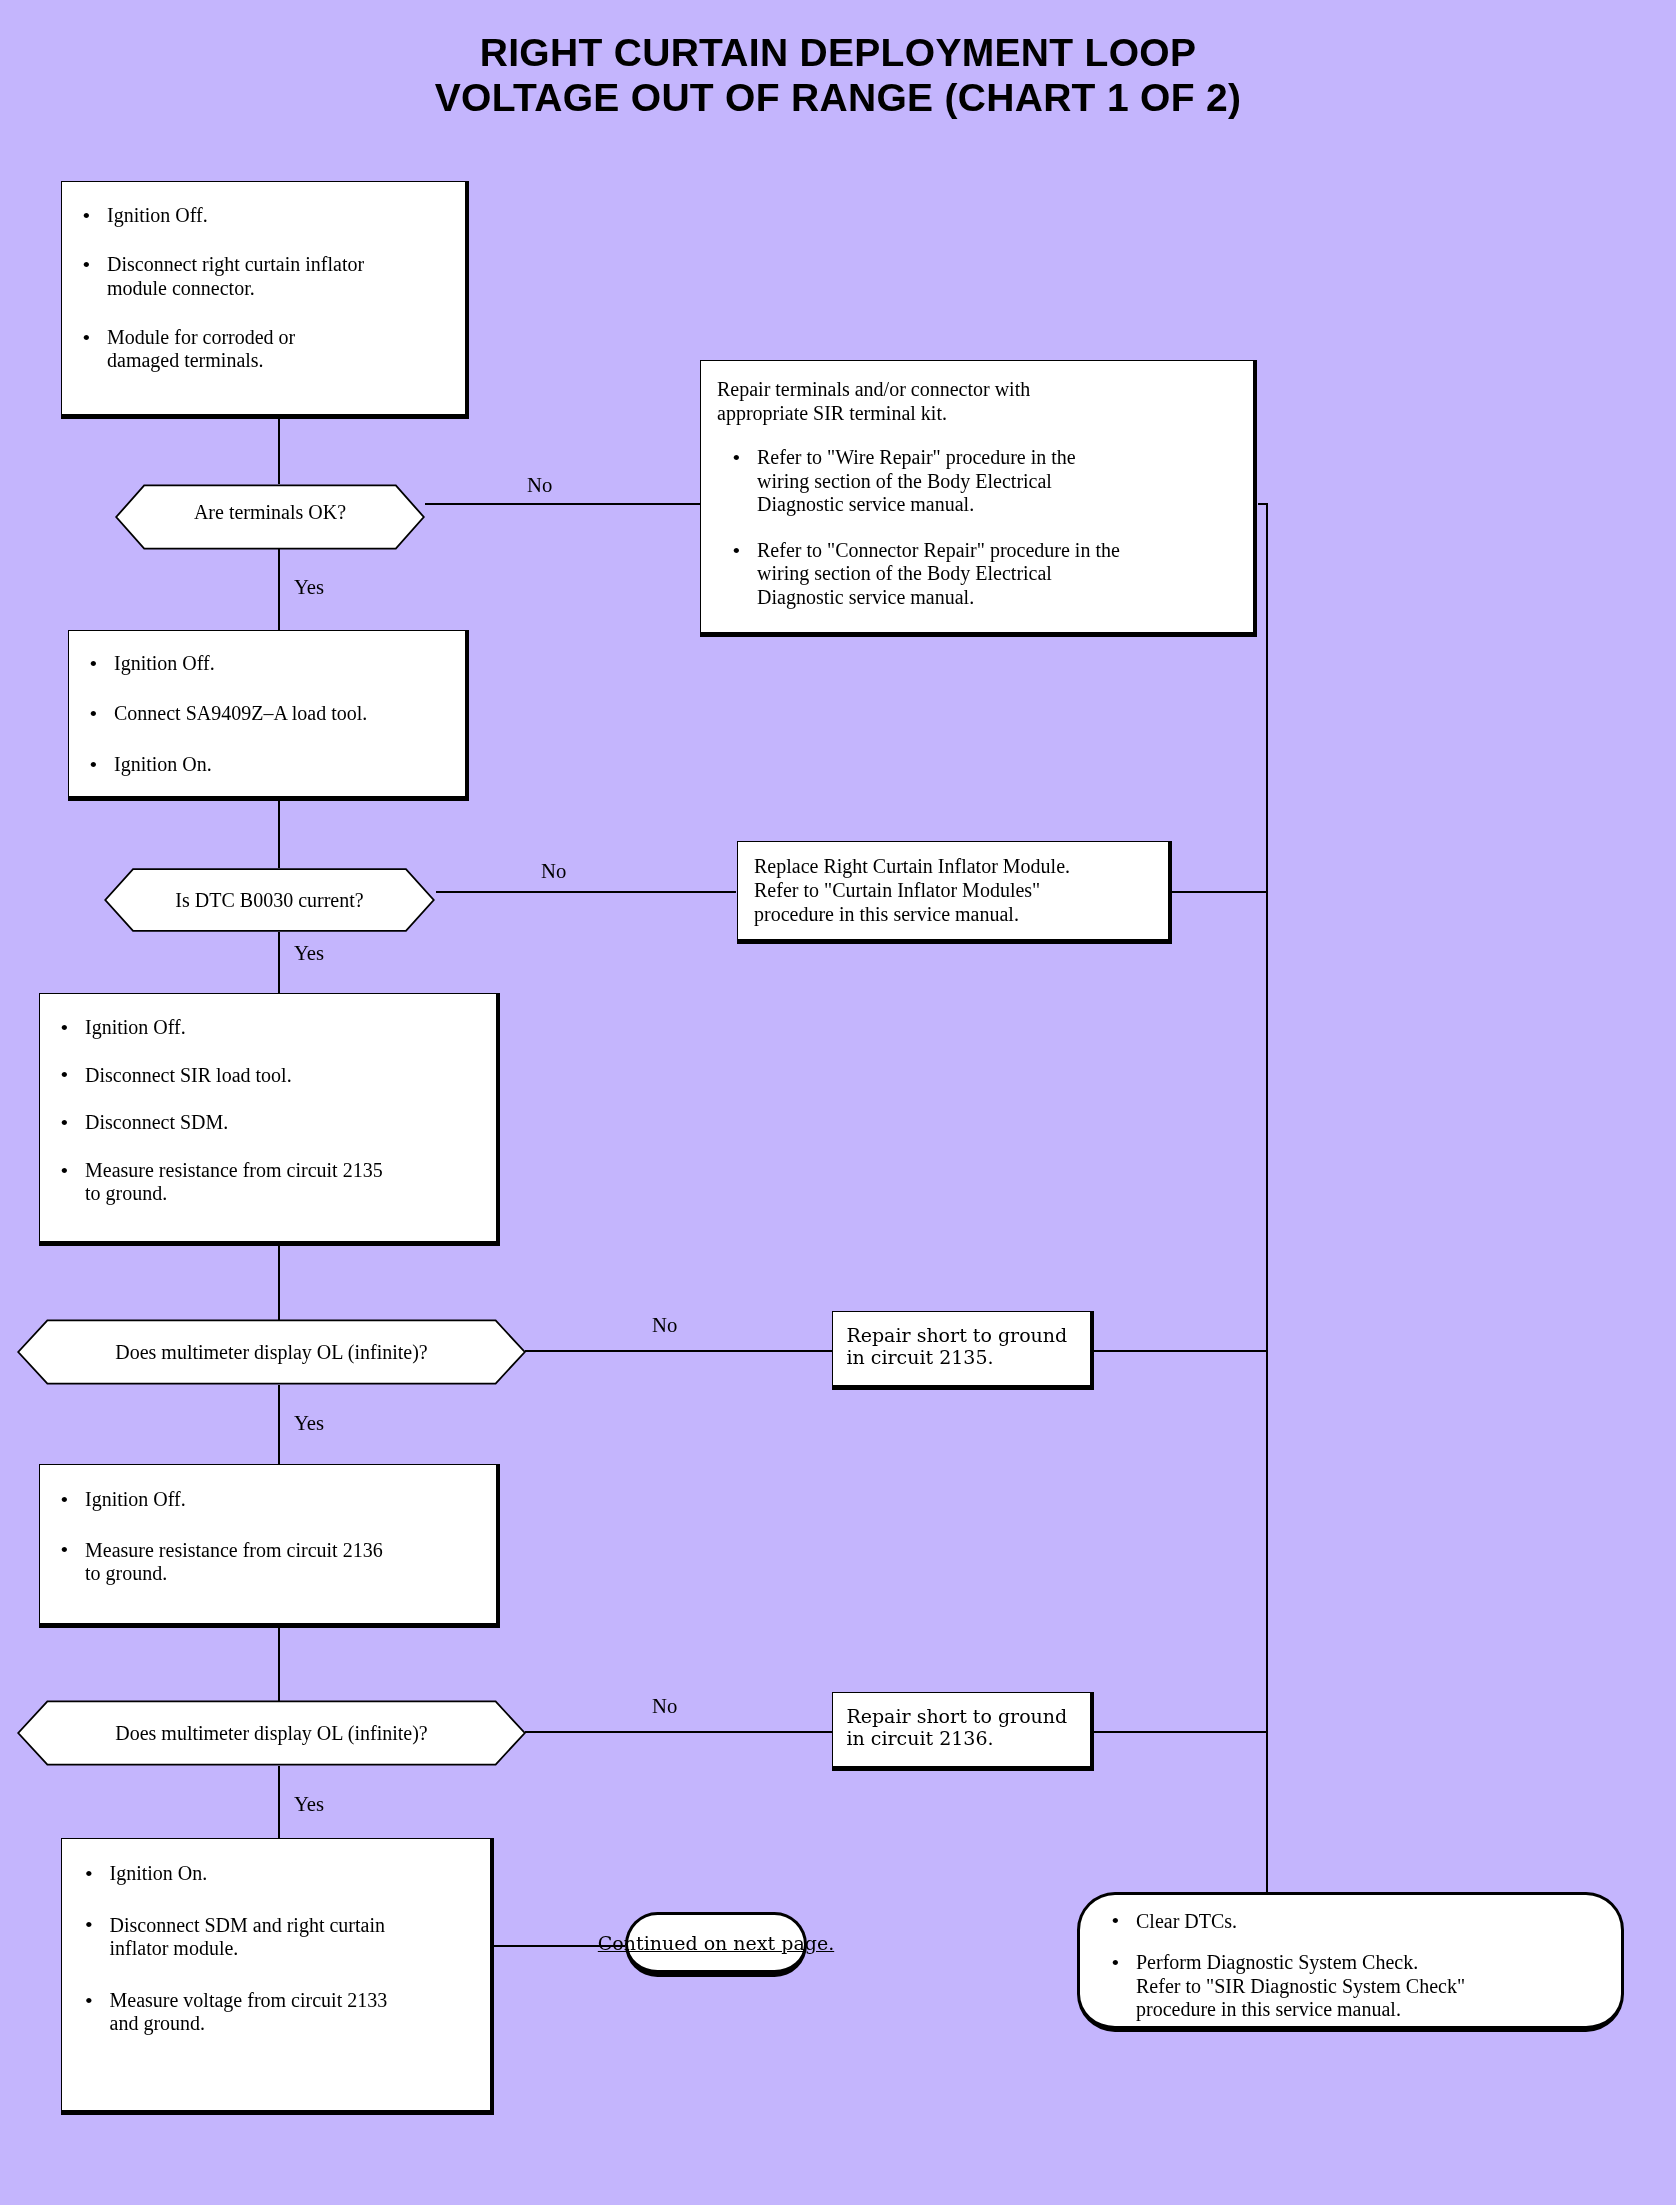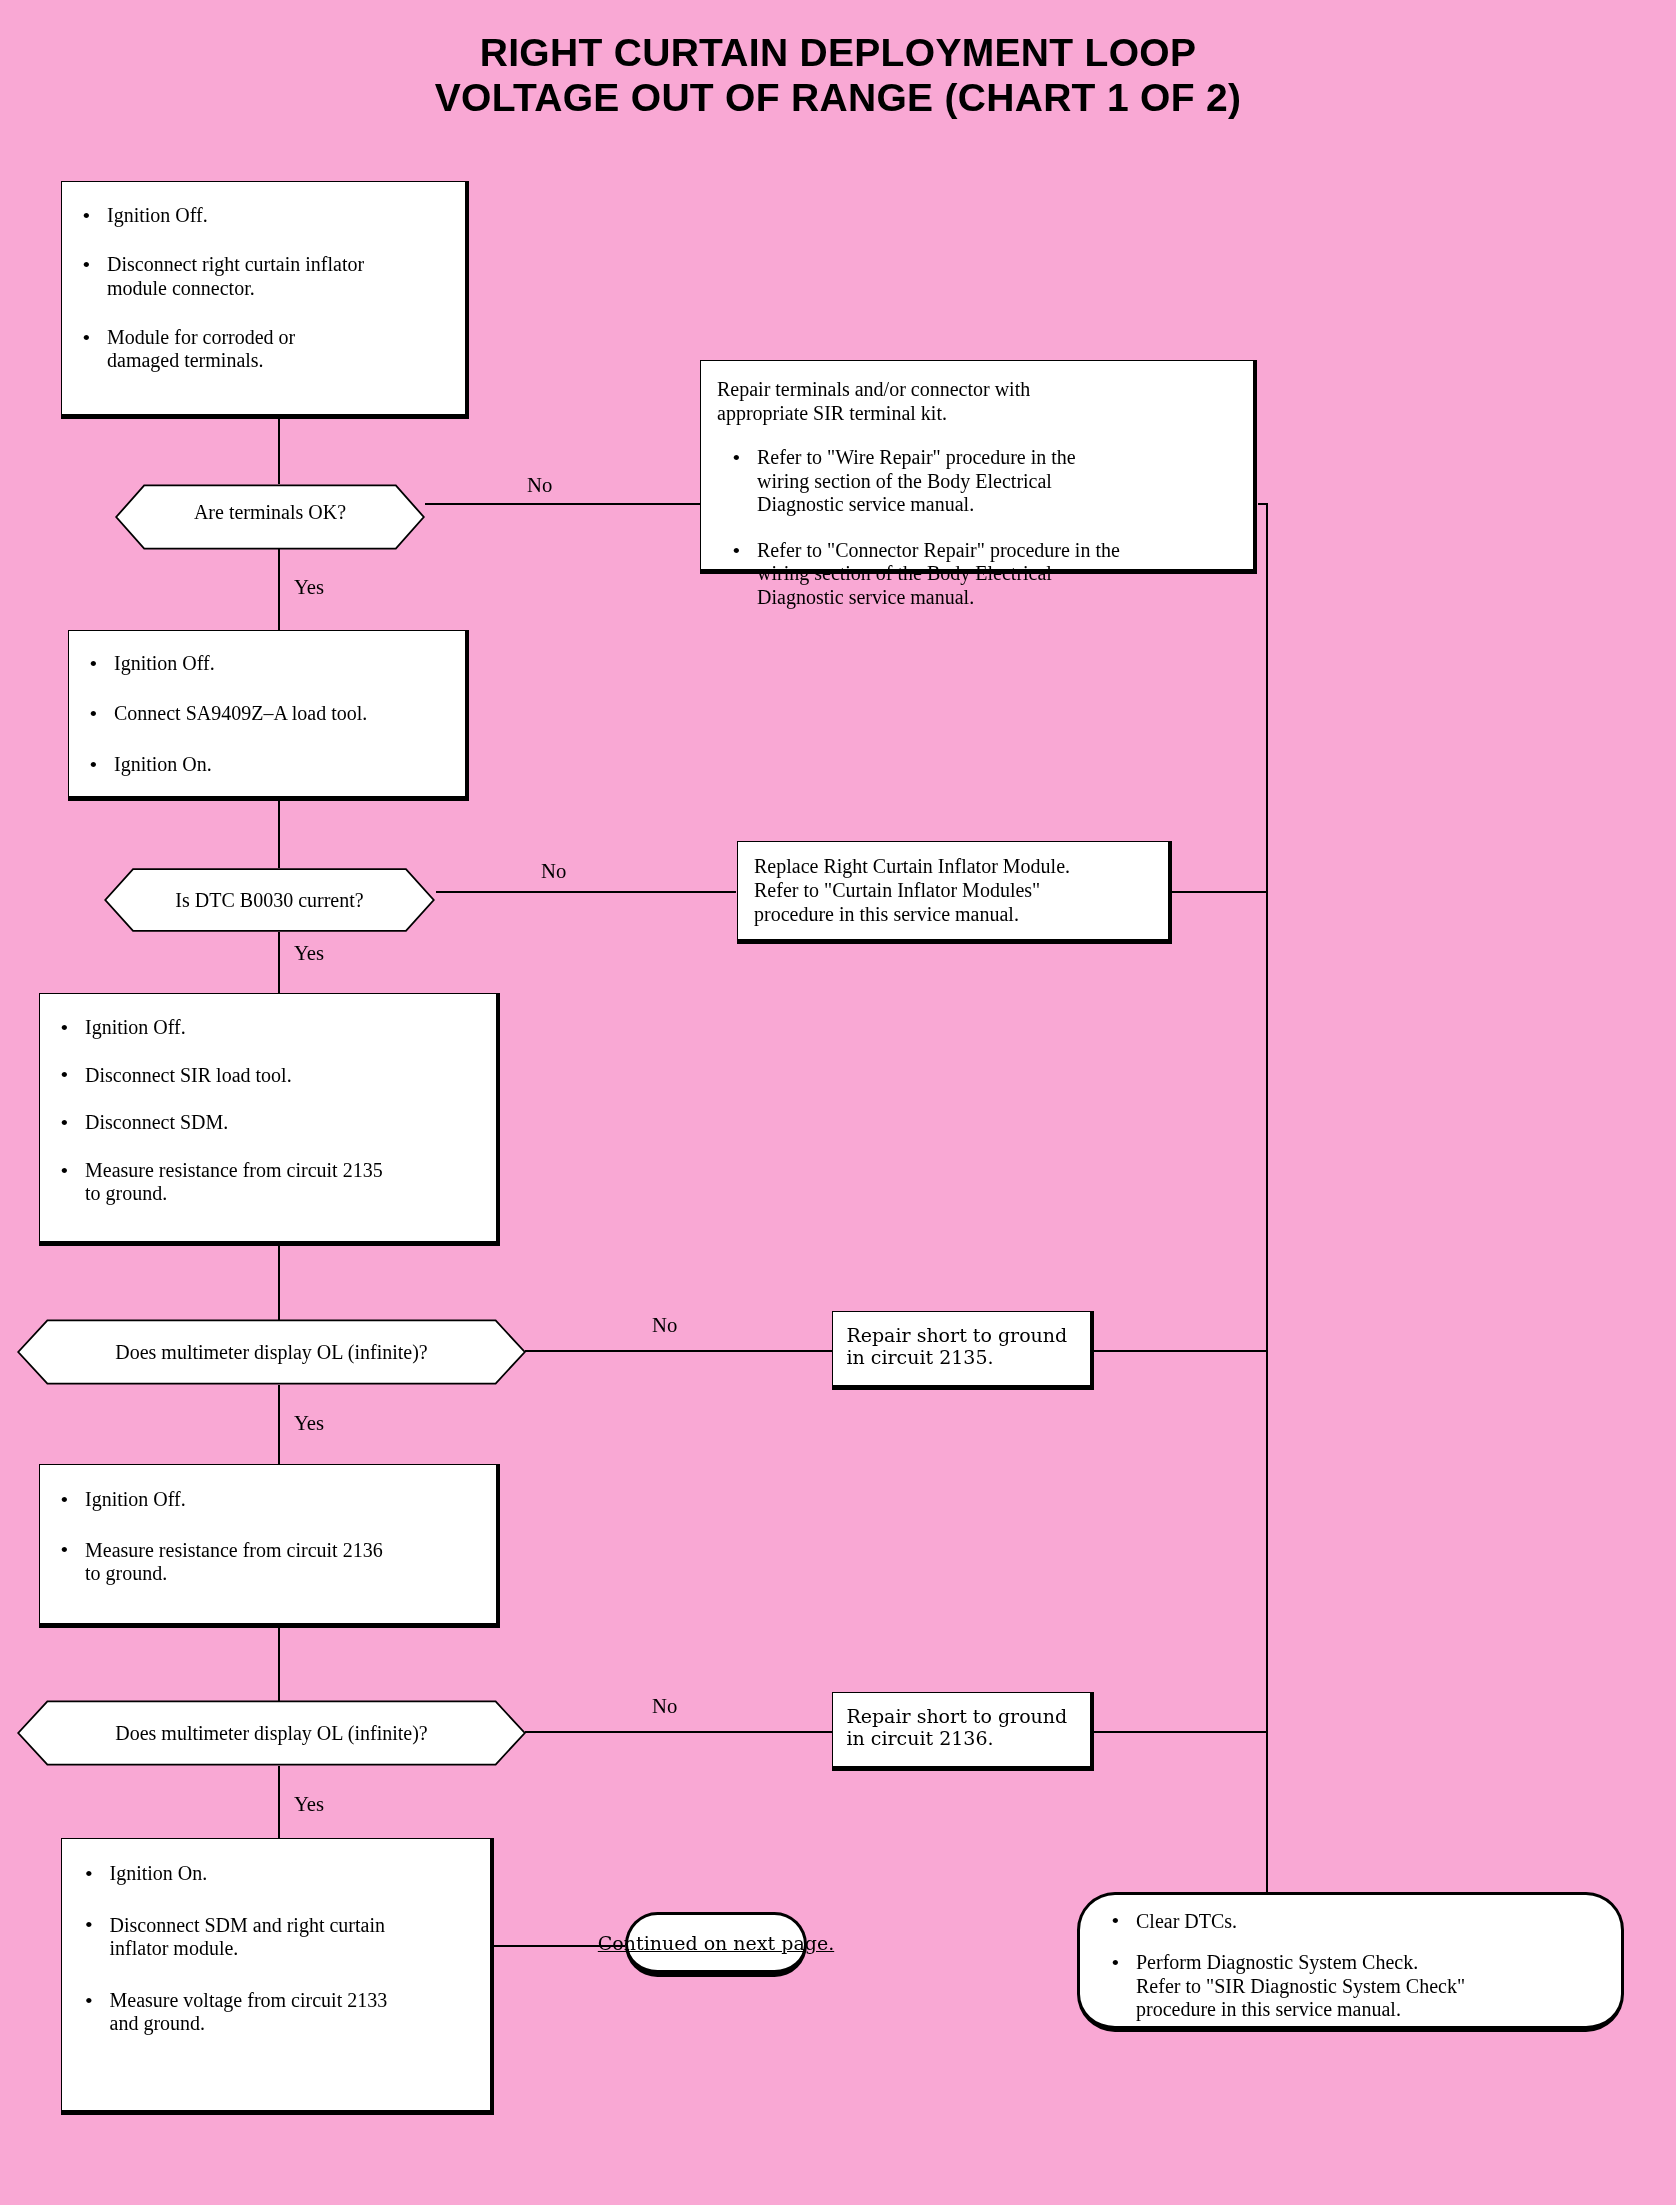--- a/index.html
+++ b/index.html
@@ -8,21 +8,21 @@
     background: #ffffff;
   }
   body {
     font-family: "Liberation Serif", "DejaVu Serif", serif;
     color: #000000;
   }
   #page {
     position: relative;
     width: 1676px;
     height: 2205px;
-    background: #f9a8d4;
+    background: #c4b5fd;
     overflow: hidden;
   }
 
   
   #title {
     position: absolute;
     left: 0;
     top: 30px;
     width: 1676px;
     text-align: center;
@@ -183,21 +183,21 @@
     </ul>
   </div>
 
   <div class="hex" style="left:115px; top:484px; width:310px; height:56px;">
     <svg width="310" height="66" viewBox="0 0 510 108">
       <polygon points="48,2 462,2 508,54 462,106 48,106 2,54" fill="#ffffff" stroke="#000000" stroke-width="3"></polygon>
     </svg>
     <span class="hextxt">Are terminals OK?</span>
   </div>
 
-  <div class="node box" style="left:700px; top:360px; width:557px; height:214px;">
+  <div class="node box" style="left:700px; top:360px; width:557px; height:277px;">
     <div class="txt" style="left:16px; top:17px; width:523px;">Repair terminals and/or connector with
 appropriate SIR terminal kit.</div>
     <ul class="bullets" style="left:28px; top:85px; width:517px;">
       <li style="margin-bottom:22px;">Refer to "Wire Repair" procedure in the
 wiring section of the Body Electrical
 Diagnostic service manual.</li>
       <li>Refer to "Connector Repair" procedure in the
 wiring section of the Body Electrical
 Diagnostic service manual.</li>
     </ul>

